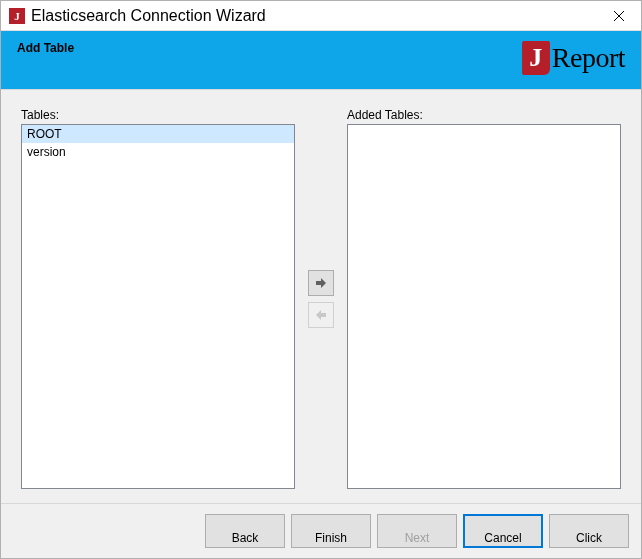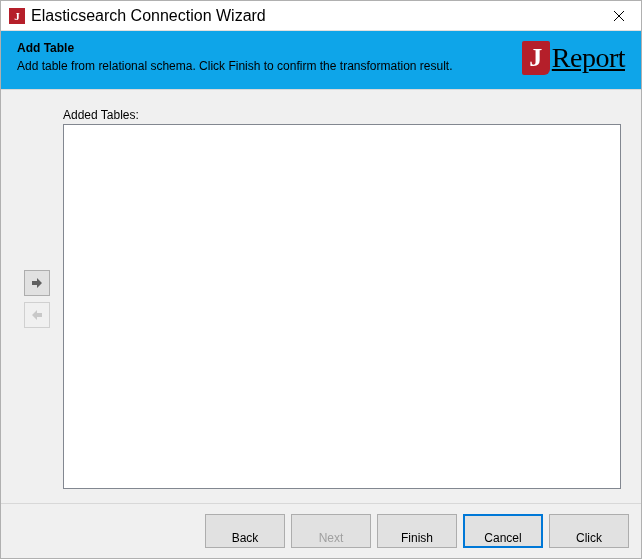--- a/index.html
+++ b/index.html
@@ -75,21 +75,20 @@
     background: #b51f2a;
     display: flex; align-items: center; justify-content: center;
     color: #fff;
     font-weight: bold;
     font-size: 26px;
     margin-right: 2px;
     border-radius: 2px 2px 6px 2px;
   }
   .header-logo .logo-text {
     letter-spacing: -0.5px;
-    text-decoration: underline;
   }
 
   
   .content {
     flex: 1;
     background: #f0f0f0;
     padding: 18px 20px 14px 20px;
     display: flex;
     gap: 10px;
   }
@@ -184,30 +183,36 @@
       <svg viewBox="0 0 10 10">
         <line x1="0" y1="0" x2="10" y2="10" stroke="#000" stroke-width="1"></line>
         <line x1="10" y1="0" x2="0" y2="10" stroke="#000" stroke-width="1"></line>
       </svg>
     </div>
   </div>
 
   <div class="header-panel">
     <div class="header-text">
       <div class="header-title">Add Table</div>
-      <div class="header-desc">Add table from relational schema. Click Finish to confirm the transformation result.</div>
     </div>
     <div class="header-logo">
       <div class="logo-j-box">J</div>
       <div class="logo-text">Report</div>
     </div>
   </div>
 
   <div class="content">
 
+    <div class="list-col">
+      <div class="list-label">Tables:</div>
+      <div class="list-box" id="tables-list">
+          <div class="list-item selected">ROOT</div>
+          <div class="list-item">version</div>
+        </div>
+    </div>
 
     <div class="middle-col">
       <div class="arrow-btn">
         <svg viewBox="0 0 12 12">
           <path class="arrow-fill" d="M1 4 L6 4 L6 1 L11 6 L6 11 L6 8 L1 8 Z"></path>
         </svg>
       </div>
       <div class="arrow-btn disabled">
         <svg viewBox="0 0 12 12">
           <path class="arrow-fill" d="M11 4 L6 4 L6 1 L1 6 L6 11 L6 8 L11 8 Z"></path>
@@ -217,19 +222,19 @@
 
     <div class="list-col">
       <div class="list-label">Added Tables:</div>
       <div class="list-box" id="added-list"></div>
     </div>
 
   </div>
 
   <div class="footer">
     <button class="btn">Back</button>
+    <button class="btn">Finish</button>
     <button class="btn" disabled="">Next</button>
-    <button class="btn">Finish</button>
     <button class="btn default">Cancel</button>
     <button class="btn">Click</button>
   </div>
 
 </div>
 
 </body></html>

